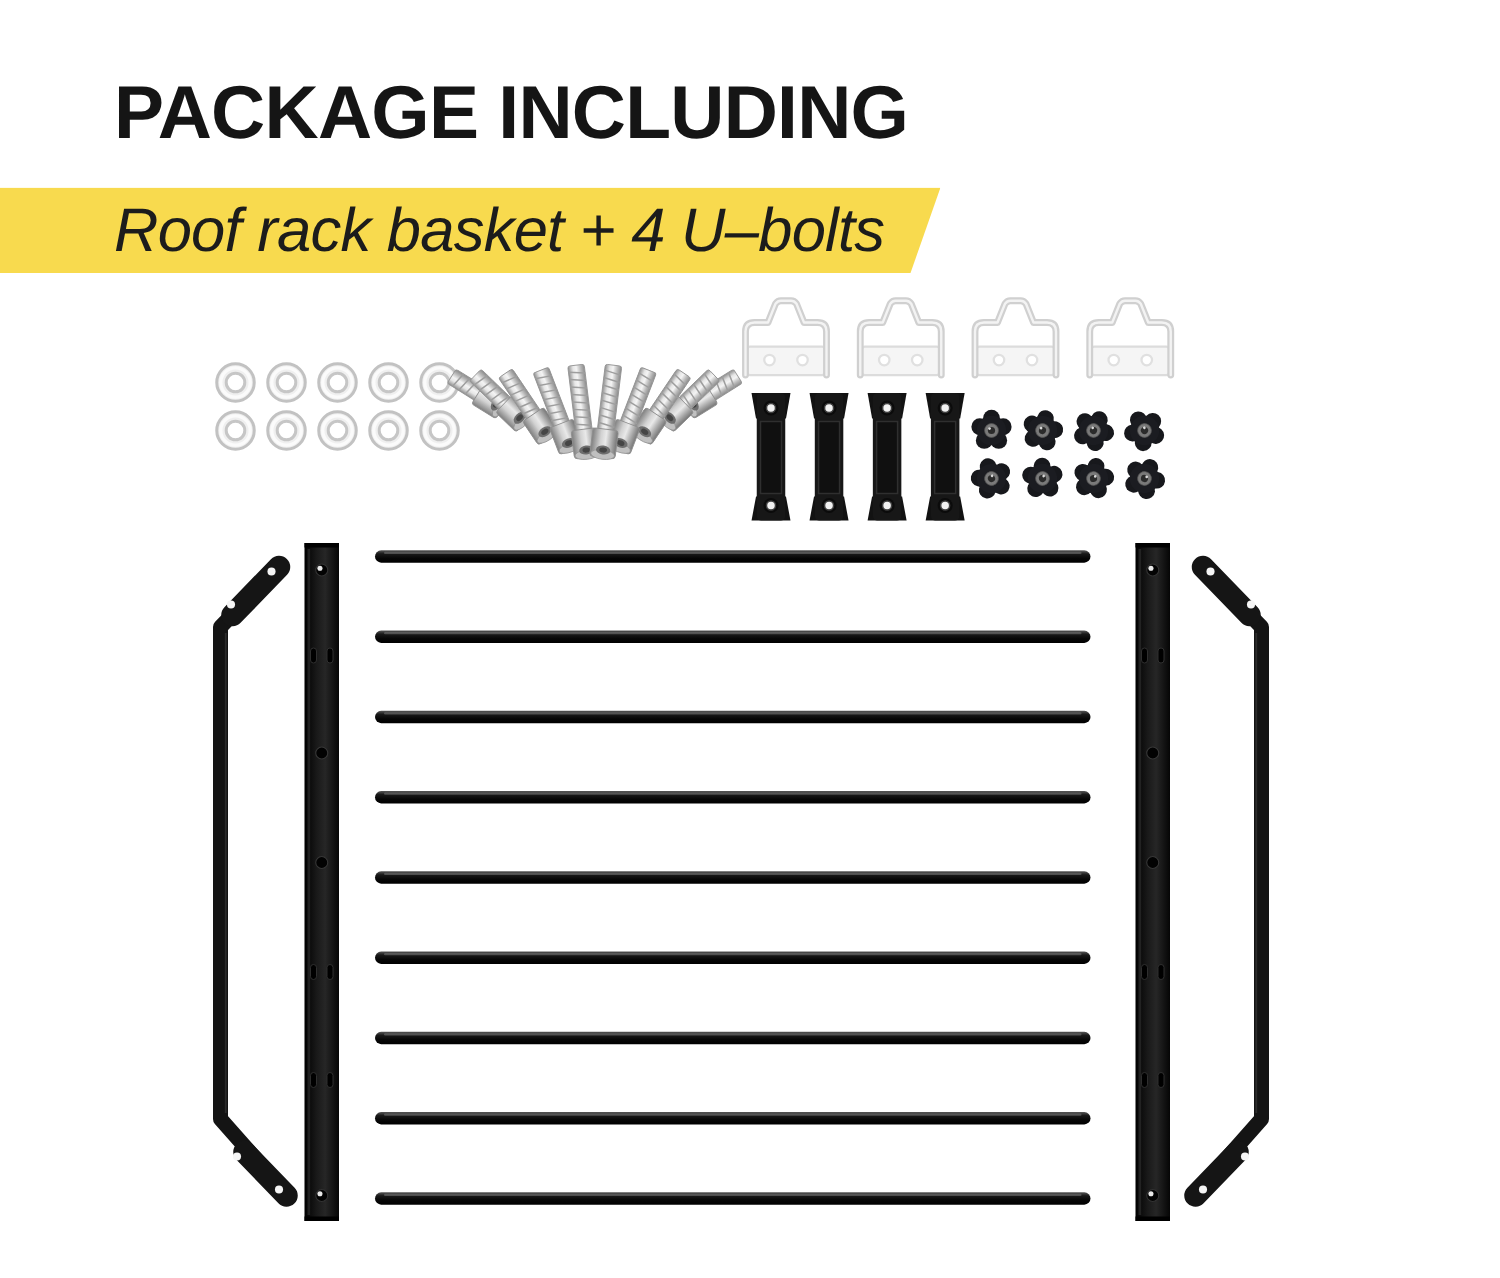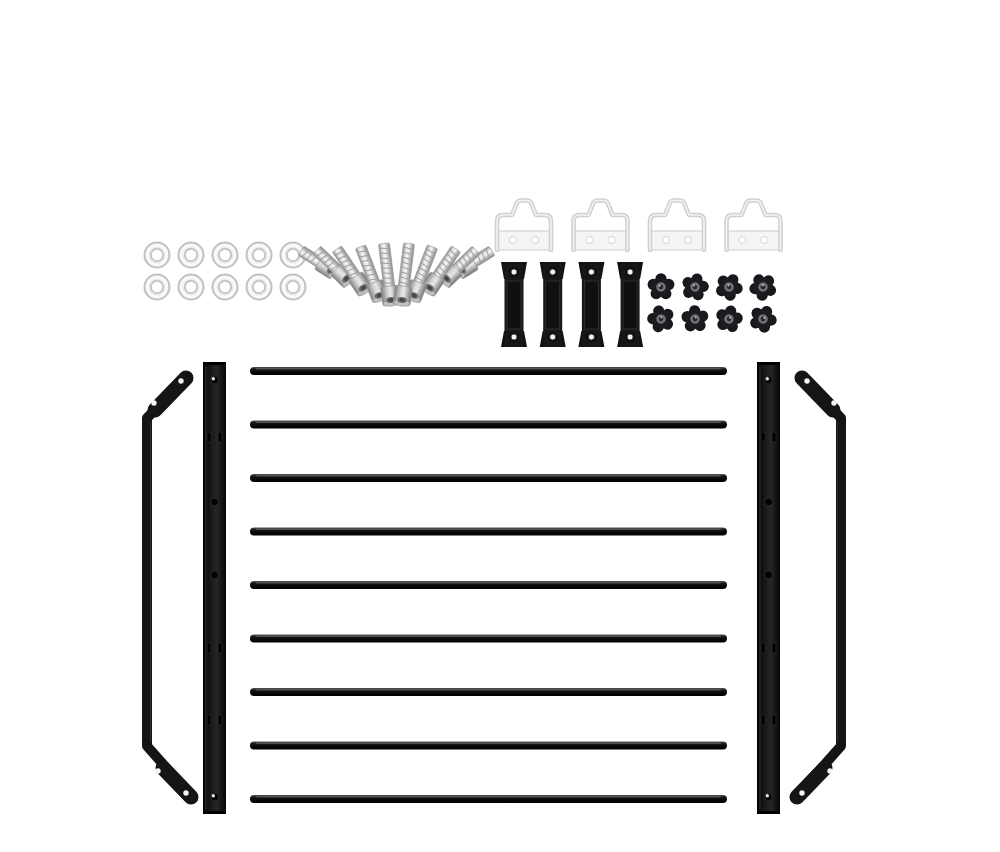--- a/index.html
+++ b/index.html
@@ -21,21 +21,25 @@
   .banner span{
     font-style:italic;font-size:41px;letter-spacing:-0.5px;color:#1c1c1c;white-space:nowrap;
   }
   svg.parts{position:absolute;left:0;top:0;}
 </style>
 </head>
 <body>
 
 <div class="canvas">
 
+  <h1 class="title" style="color: rgb(21, 21, 21);">PACKAGE INCLUDING</h1>
 
+  <div class="banner" style="background: rgb(248, 218, 78);">
+    <span style="color: rgb(28, 28, 28);">Roof rack basket + 4 U–bolts</span>
+  </div>
 
   <svg class="parts" id="parts-svg" width="1000" height="852" viewBox="0 0 1000 852">
     <defs>
       <linearGradient id="gShaft" x1="0" y1="0" x2="1" y2="0">
         <stop offset="0" stop-color="#8e8e8e"></stop>
           <stop offset="0.3" stop-color="#e6e6e6"></stop>
         <stop offset="0.5" stop-color="#f4f4f4"></stop>
           <stop offset="0.78" stop-color="#b5b5b5"></stop>
         <stop offset="1" stop-color="#8a8a8a"></stop>
       </linearGradient>

